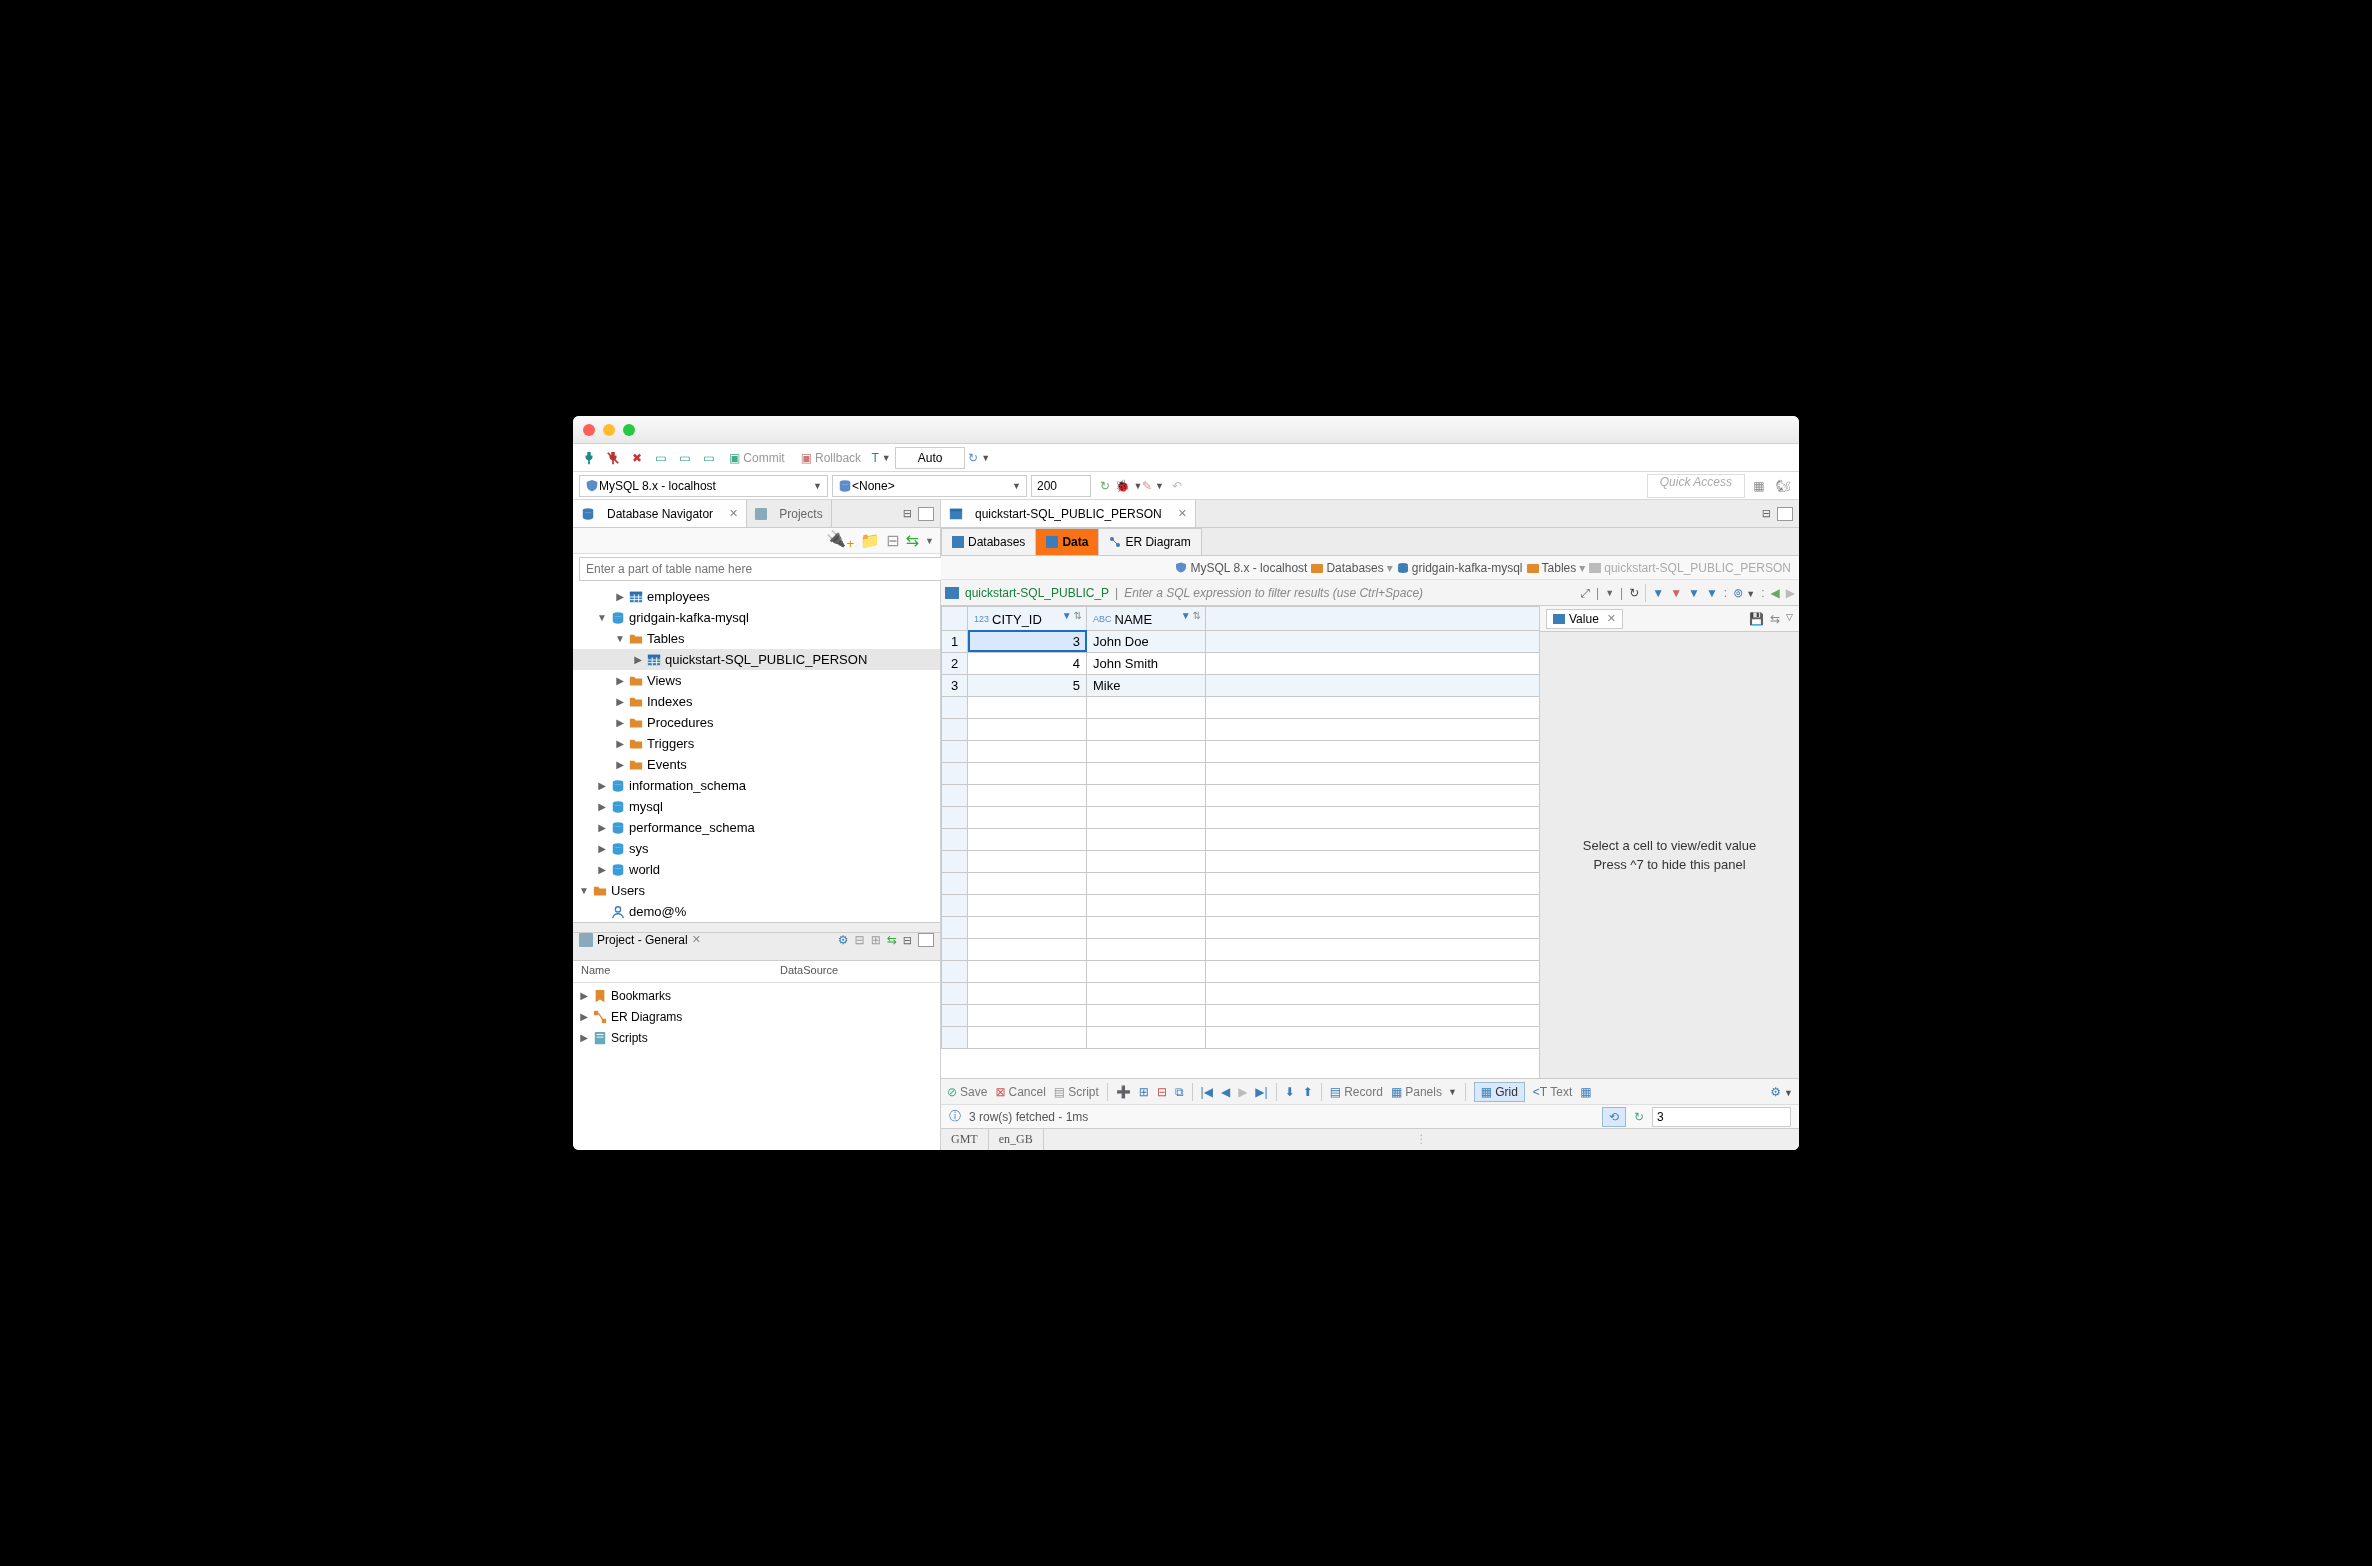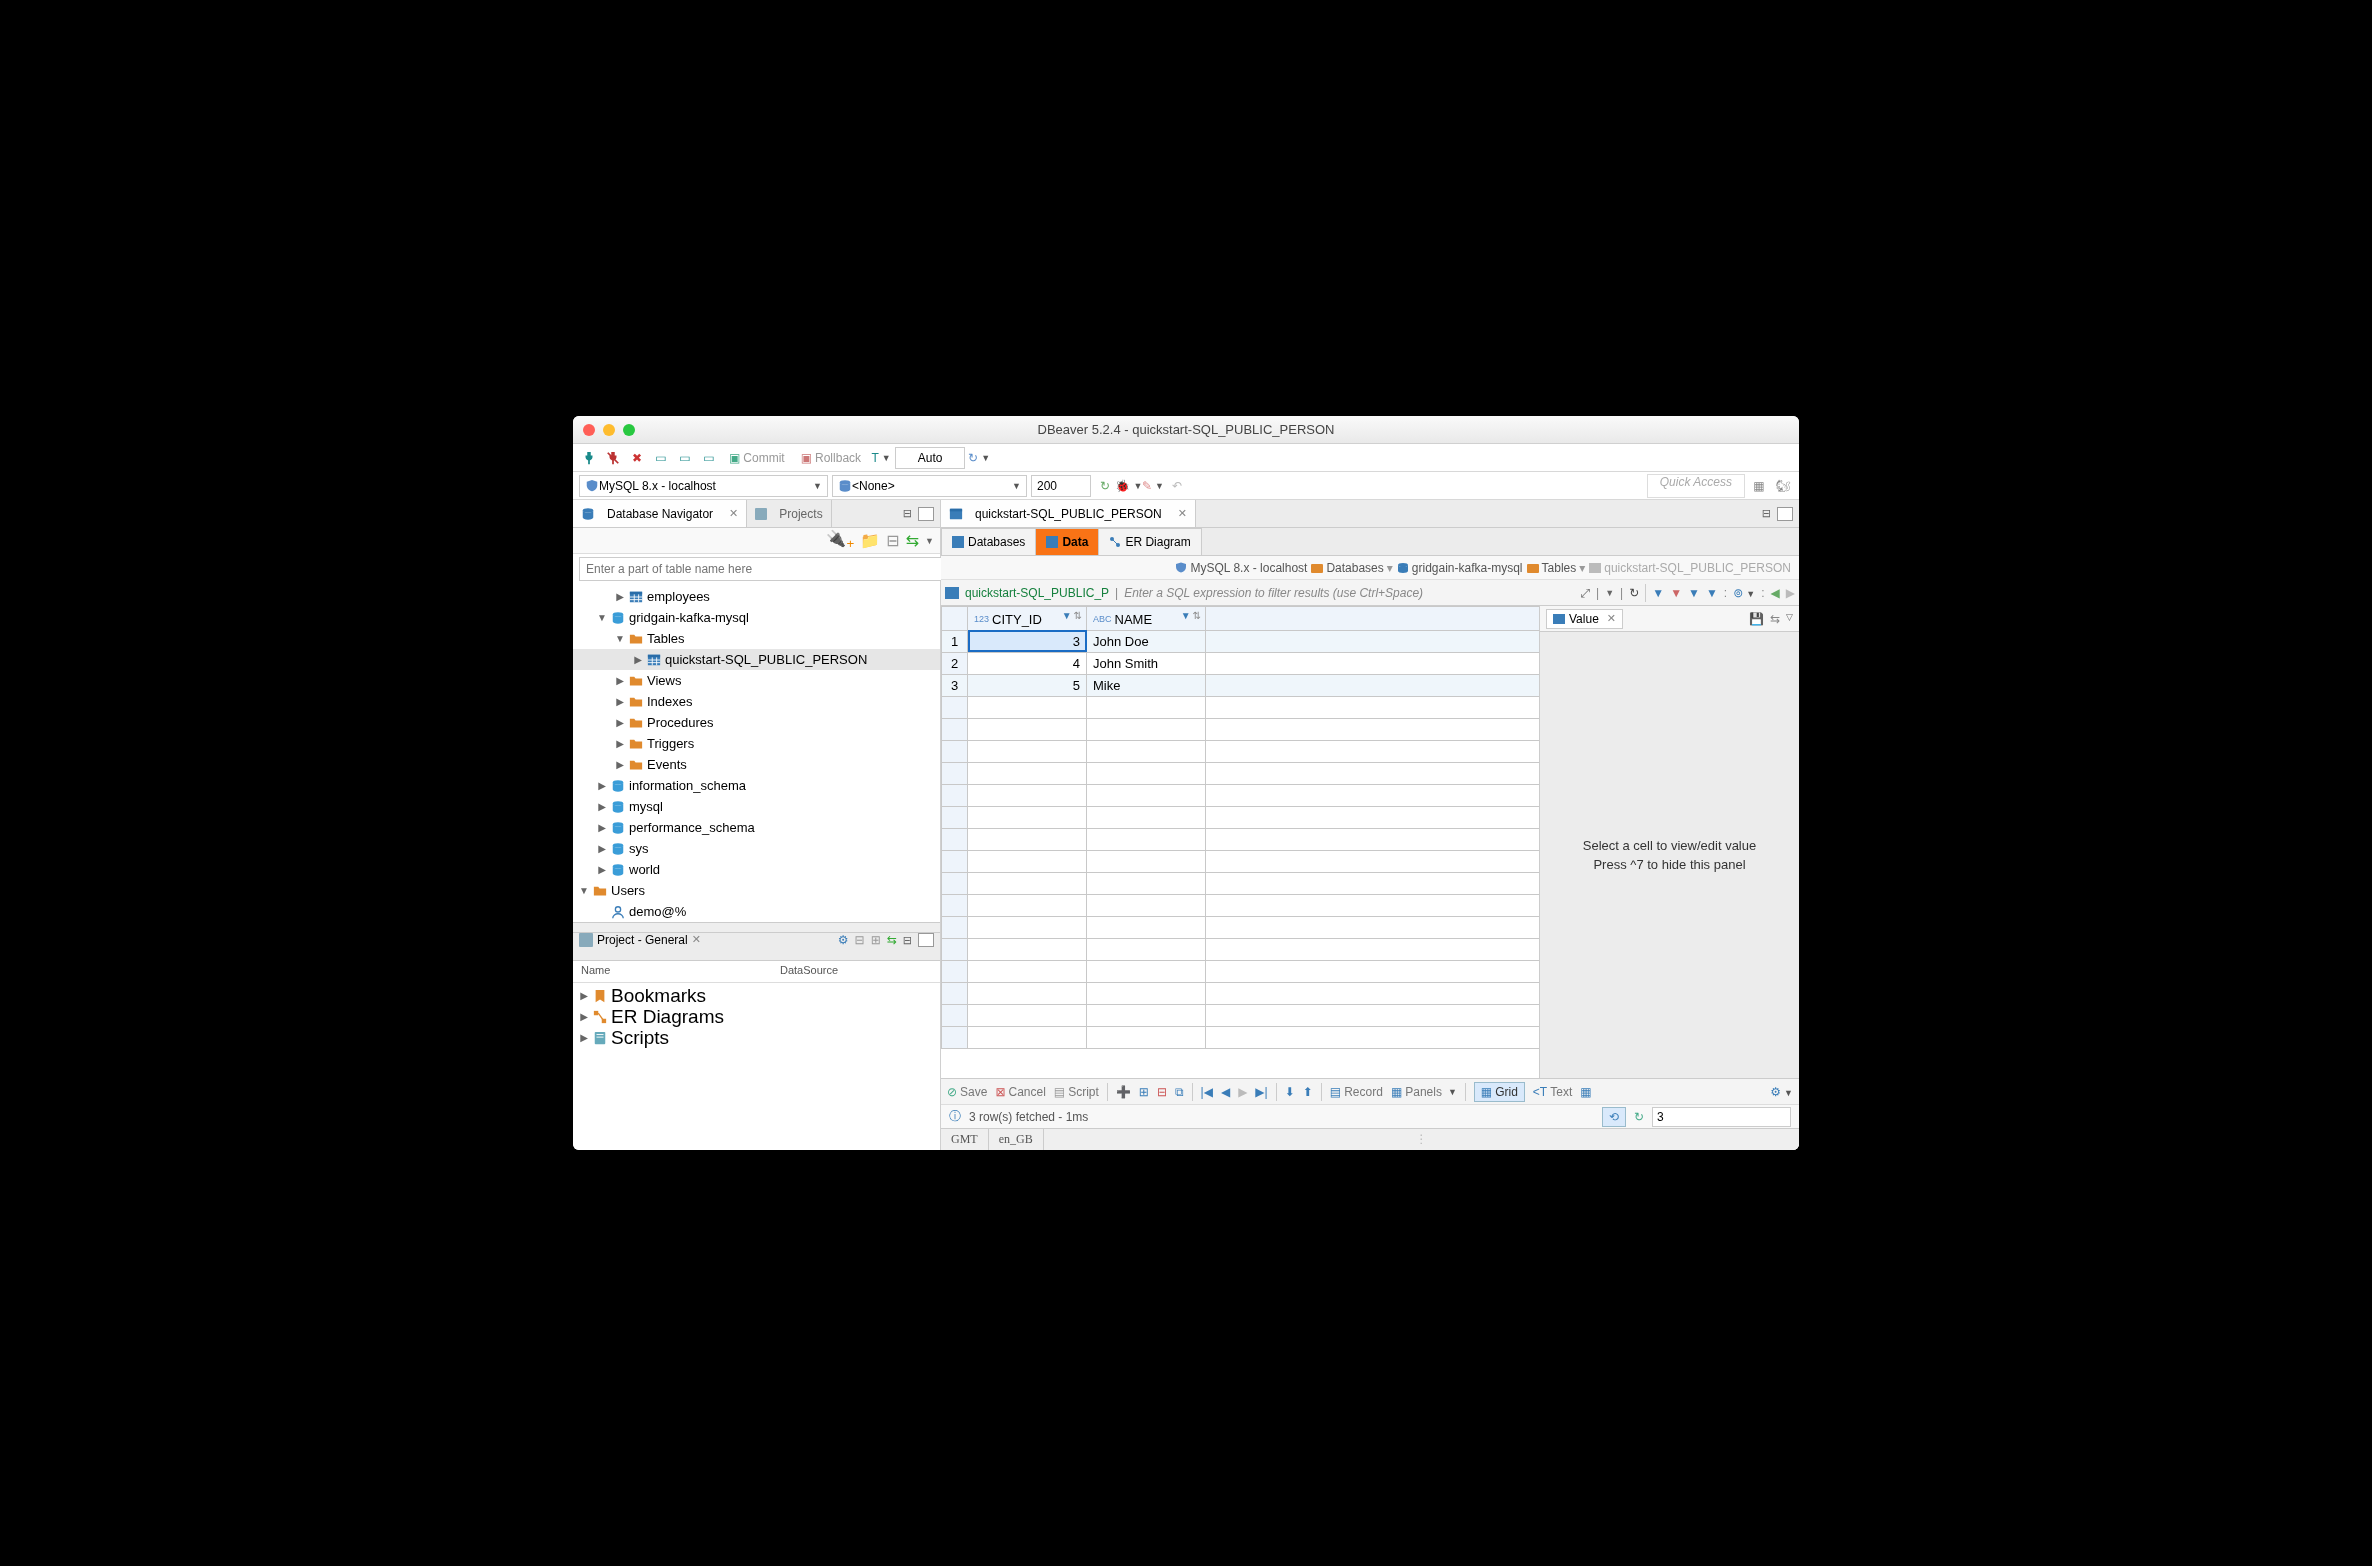--- a/index.html
+++ b/index.html
@@ -34,21 +34,21 @@
 .tree-row.sel { background:#e6e6e6; }
 .tri { display:inline-block; width:10px; text-align:center; color:#666; font-size:10px; }
 .tri.open::before { content:"▼"; } .tri.closed::before { content:"▶"; }
 .tri.none::before { content:""; }
 .ic { width:16px; height:16px; display:inline-flex; align-items:center; justify-content:center; margin:0 3px; }
 .hscroll { height:10px; background:#eee; border-top:1px solid #ccc; }
 .proj-panel { border-top:1px solid #ccc; }
 .proj-head { height:28px; background:#ececec; display:flex; align-items:flex-start; padding:0 6px; font-size:12px; border-bottom:1px solid #ccc; }
 .proj-cols { height:22px; display:flex; font-size:11px; color:#555; border-bottom:1px solid #ddd; }
 .proj-cols div { padding:3px 8px; }
-.proj-tree { font-size:19px; padding:2px 0; }
+.proj-tree { font-size:12px; padding:2px 0; }
 .subtabs { height:28px; background:#ececec; border-bottom:1px solid #ccc; display:flex; align-items:center; font-size:12px; }
 .subtab { height:100%; padding:0 10px; display:flex; align-items:center; gap:4px; border:1px solid #ccc; border-bottom:none; background:#f3f3f3; margin-right:-1px; }
 .subtab.active { background:#f97316; }
 .breadcrumb { height:24px; background:#f8f8f8; display:flex; align-items:center; justify-content:flex-end; padding:0 8px; font-size:12px; gap:4px; color:#555; border-bottom:1px solid #e0e0e0; }
 .bc-item { display:flex; align-items:center; gap:3px; }
 .bc-sep { color:#999; }
 .filterbar { height:26px; background:#f4f4f4; border-bottom:1px solid #ccc; display:flex; align-items:center; font-size:12px; padding:0 4px; gap:6px; }
 .filterbar .fname { color:#15803d; font-weight:500; }
 .filterbar .fexpr { color:#888; font-style:italic; flex-shrink:1; overflow:hidden; text-overflow:ellipsis; white-space:nowrap; }
 .data-area { flex:1; display:flex; }
@@ -81,21 +81,20 @@
 </head>
 <body>
 
 <div class="window">
   <div class="titlebar">
     <div class="traffic">
       <div class="dot r"></div>
       <div class="dot y"></div>
       <div class="dot g"></div>
     </div>
-    <div class="title">DBeaver 5.2.4 - quickstart-SQL_PUBLIC_PERSON</div>
   </div>
 
   <div class="toolbar1">
     <span class="ticon teal">
         <svg width="14" height="14" viewBox="0 0 16 16">
           <path fill="currentColor" d="M6 1v4H4v2a4 4 0 0 0 3 3.87V15h2v-4.13A4 4 0 0 0 12 7V5h-2V1H8v4H8V1z"></path>
         </svg>
       </span>
     <span class="ticon" style="color:#b33">
         <svg width="14" height="14" viewBox="0 0 16 16">

